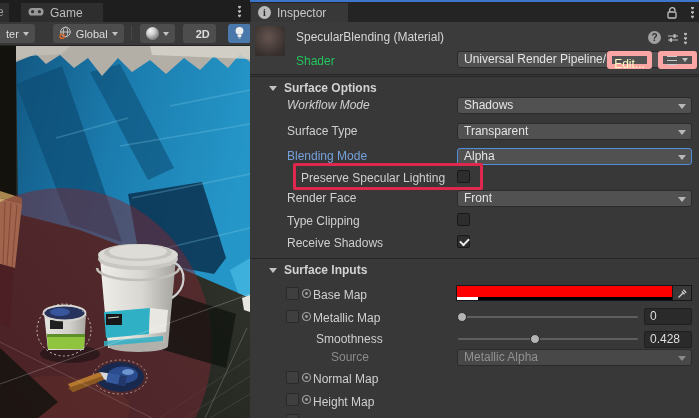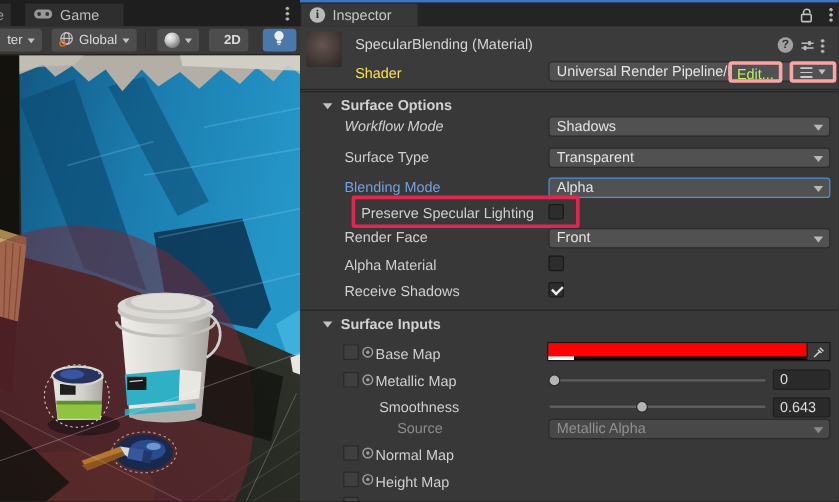--- a/index.html
+++ b/index.html
@@ -30,23 +30,23 @@
   .info-i::after{content:"i";}
   .ins-tab-lock{position:absolute;right:21px;top:4px;}
   .ins-tab-kebab{position:absolute;right:5px;top:4px;}
   .ins-header{position:absolute;top:22px;left:0;right:0;height:53px;background:#3b3b3b;border-bottom:1px solid #242424;box-sizing:border-box;}
   .mat-thumb{position:absolute;left:5px;top:4px;width:30px;height:30px;border-radius:2px;
              background:radial-gradient(circle at 45% 38%,#655450 0%,#4d413d 40%,#3a322f 70%,#2e2928 100%);}
   .mat-title{position:absolute;left:46px;top:7px;height:17px;line-height:17px;color:#d6d6d6;white-space:nowrap;}
   .hdr-ico{position:absolute;top:9px;}
   .help-i{width:13px;height:13px;border-radius:50%;background:#a0a0a0;color:#303030;font-size:10px;font-weight:bold;line-height:13px;text-align:center;}
   .help-i::after{content:"?";}
-  .shader-label{position:absolute;left:46px;top:30px;height:18px;line-height:18px;color:#fde047;}
+  .shader-label{position:absolute;left:46px;top:30px;height:18px;line-height:18px;color:#22c55e;}
   .shader-dd{left:95px;top:29px;width:255px;}
-  .btn{position:absolute;height:18px;background:#515151;border:3px solid #fca5a5;border-radius:3px;color:#bef264;
+  .btn{position:absolute;height:18px;background:#515151;border:5px solid #fca5a5;border-radius:3px;color:#fef9c3;
        font-size:12px;line-height:16px;text-align:center;box-sizing:border-box;}
   .edit-btn{left:357px;top:29px;width:45px;}
   .menu-btn{left:408px;top:29px;width:39px;display:flex;align-items:center;justify-content:center;gap:5px;}
   .burger{width:10px;height:9px;background:linear-gradient(#c9c9c9 0 1.4px,transparent 1.4px 3.8px,#c9c9c9 3.8px 5.2px,transparent 5.2px 7.6px,#c9c9c9 7.6px 9px);}
   .hr{position:absolute;left:0;width:100%;height:1px;background:#262626;}
   .sect{position:absolute;left:19px;display:flex;align-items:center;gap:7px;height:16px;font-weight:bold;color:#d2d2d2;}
   .fold{width:0;height:0;border-left:4px solid transparent;border-right:4px solid transparent;border-top:5px solid #c2c2c2;}
   .lbl{position:absolute;left:37px;height:17px;line-height:17px;color:#cfcfcf;white-space:nowrap;}
   .lbl.blue{color:#74a0dc;}
   .lbl.dim{color:#8b8b8b;}
@@ -90,21 +90,21 @@
         <span>Game</span>
       </div>
       <div class="kebab game-kebab"></div>
     </div>
 
     <div class="game-toolbar">
       <button class="tbtn tbtn-pivot">
         <span>ter</span>
         <span class="dd-caret"></span>
       </button>
-      <button class="tbtn" style="margin-left:8px;">
+      <button class="tbtn" style="margin-left:18px;">
         <span>
           <svg width="13" height="13" viewBox="0 0 13 13" fill="none">
               <circle cx="6.5" cy="6" r="4.8" stroke="#c4c4c4"></circle>
               <ellipse cx="6.5" cy="6" rx="2.2" ry="4.8" stroke="#c4c4c4"></ellipse>
               <path d="M1.7 6h9.6" stroke="#c4c4c4"></path>
               <circle cx="3.1" cy="10.2" r="2.2" stroke="#e8661f" stroke-width="1.2"></circle>
             </svg>
         </span>
         <span>Global</span>
         <span class="dd-caret"></span>
@@ -318,21 +318,21 @@
 
     <div class="lbl" style="top:170px;left:51px;">Preserve Specular Lighting</div>
     <div class="chk" style="top:170px;"></div>
     <div class="annotation"></div>
 
     <div class="lbl" style="top:190px;">Render Face</div>
     <div class="dd" style="top:190px;">
       <span>Front</span><i class="arrow"></i>
     </div>
 
-    <div class="lbl" style="top:213px;">Alpha Material</div>
+    <div class="lbl" style="top:213px;">Type Clipping</div>
     <div class="chk" style="top:213px;"></div>
 
     <div class="lbl" style="top:235px;text-align:center;">Receive Shadows</div>
     <div class="chk checked" style="top:235px;"></div>
 
     <div class="hr" style="top:258px;"></div>
     <div class="sect" style="top:262px;">
       <span class="fold"></span>
       <span>Surface Inputs</span>
     </div>
@@ -366,21 +366,21 @@
       <div class="track"></div>
       <div class="thumb" style="left: calc(2% - 5px);"></div>
     </div>
     <div class="valfield" style="top:308px;">0</div>
 
     <div class="lbl" style="top:331px;left:66px;">Smoothness</div>
     <div class="slider" style="top:334px;">
       <div class="track"></div>
       <div class="thumb" style="left: calc(42.8% - 5px);"></div>
     </div>
-    <div class="valfield" style="top:331px;">0.643</div>
+    <div class="valfield" style="top:331px;">0.428</div>
 
     <div class="lbl dim" style="top:349px;left:81px;">Source</div>
     <div class="dd disabled" style="top:349px;">
       <span>Metallic Alpha</span><i class="arrow"></i>
     </div>
 
     <div class="texslot" style="top:371px;"></div>
     <span class="objpick" style="top:372px;">
       <svg width="11" height="11" viewBox="0 0 11 11">
           <circle cx="5.5" cy="5.5" r="4" fill="none" stroke="#9e9e9e" stroke-width="1.2"></circle>

